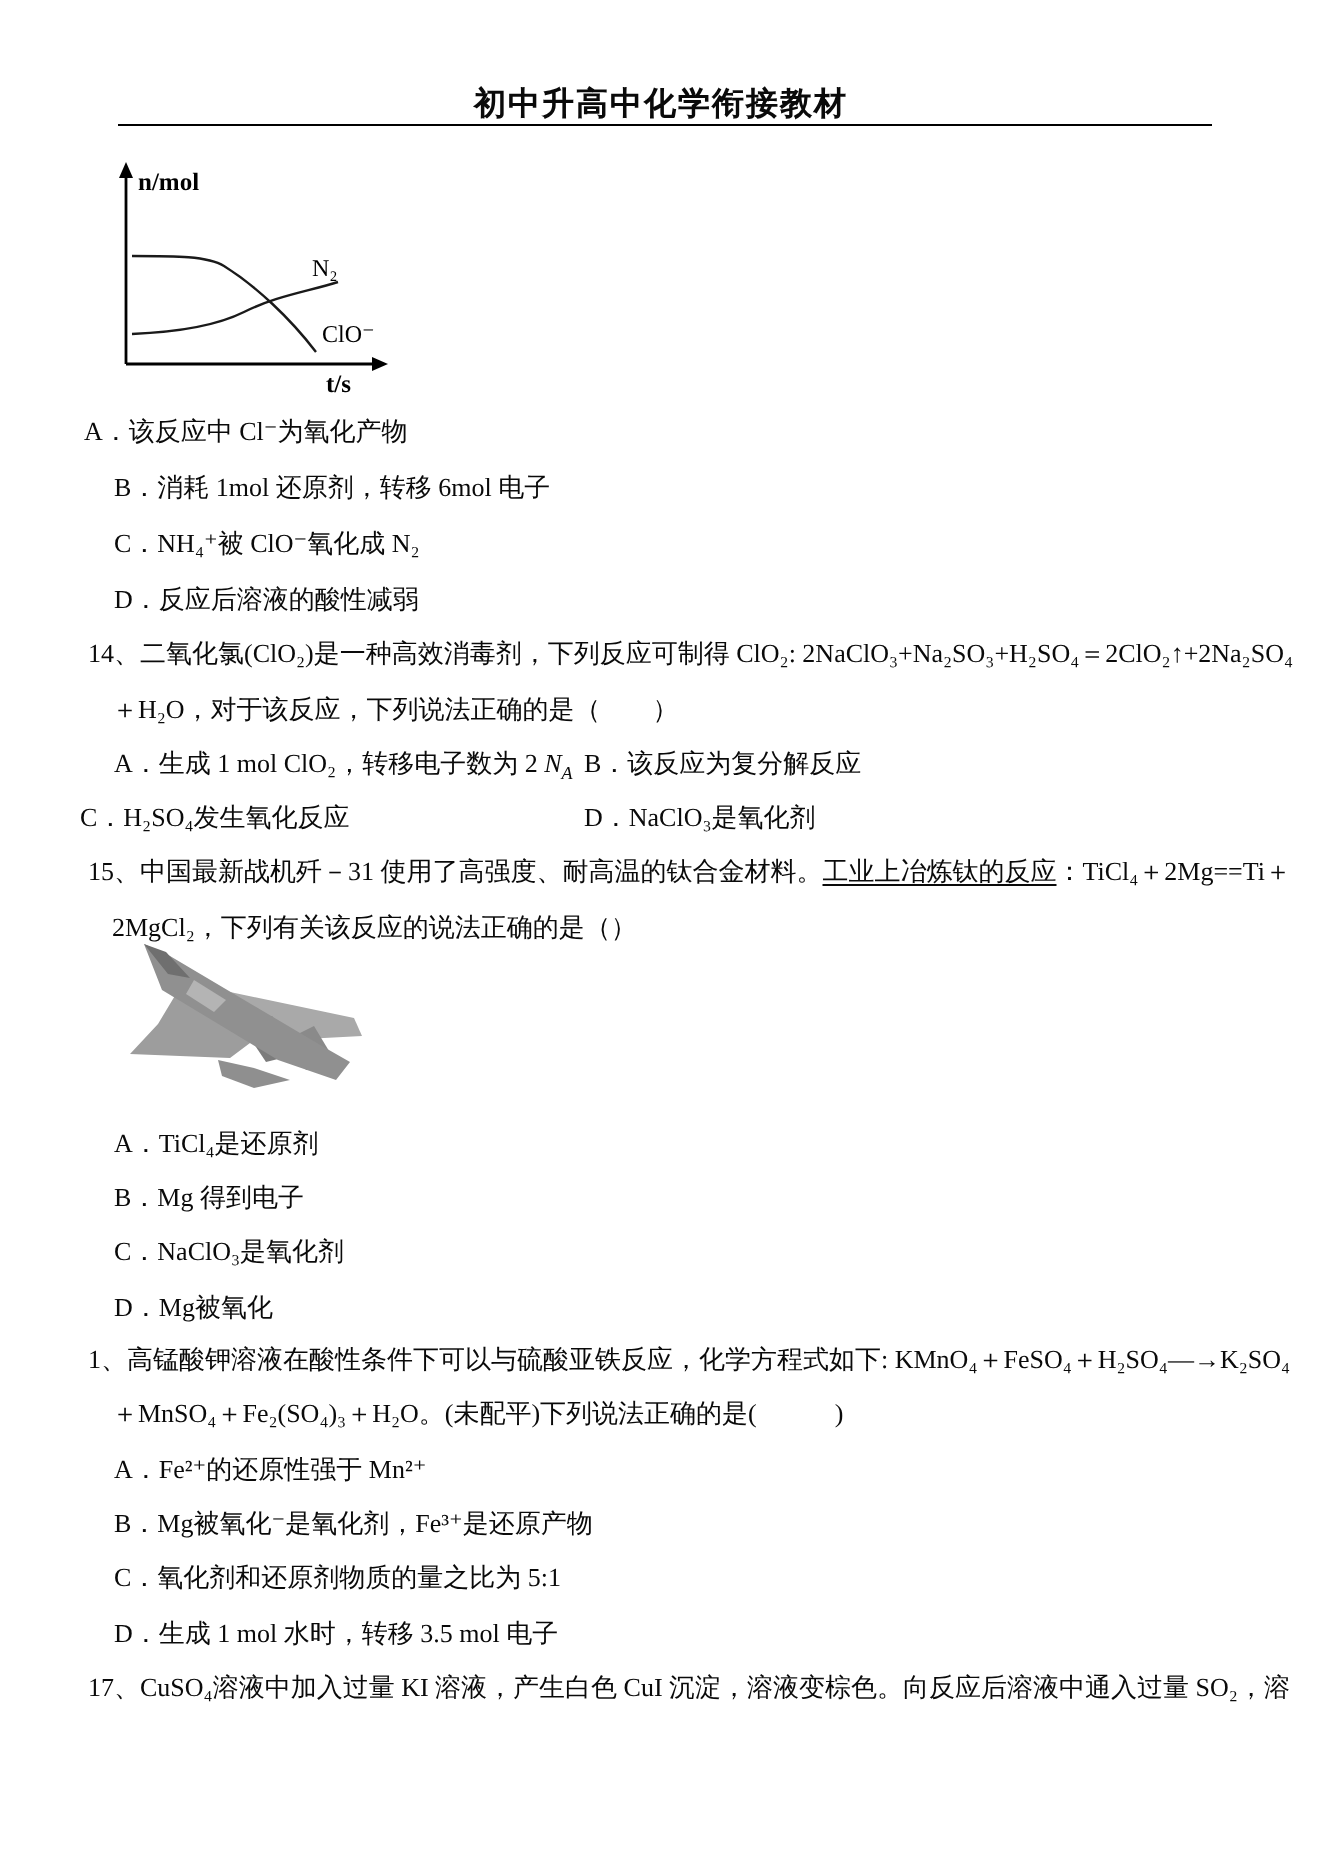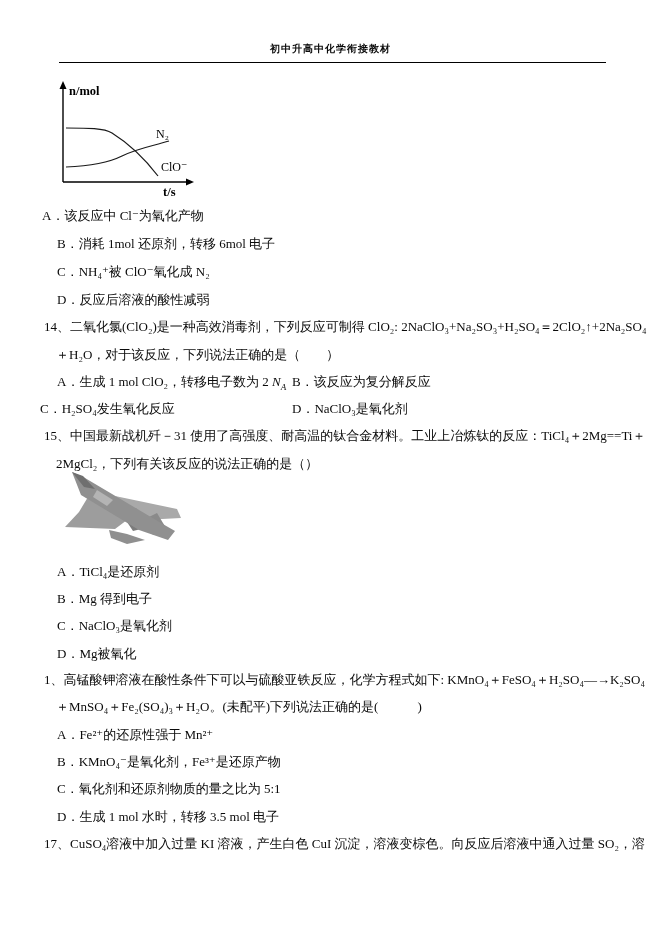--- a/index.html
+++ b/index.html
@@ -2,28 +2,28 @@
 <html><head>
 <meta charset="utf-8">
 <style>
   html,body{margin:0;padding:0;}
   body{
     width:661px;height:935px;background:#ffffff;position:relative;overflow:hidden;
     font-family:"Liberation Serif","DejaVu Serif",serif;color:#0a0a0a;
   }
   .hdr{
     position:absolute;top:42px;left:0;width:661px;text-align:center;
-    font-size:10px;font-weight:bold;letter-spacing:1px;
+    font-size:16px;font-weight:bold;letter-spacing:1px;
   }
   .hdr-rule{
     position:absolute;top:62px;left:59px;width:547px;height:0;
     border-top:1.5px solid #000;
   }
   .line{position:absolute;white-space:nowrap;font-size:13px;line-height:17px;}
-  .uline{text-underline-offset:2px;text-align:center;}
+  .uline{text-decoration:underline;text-underline-offset:2px;text-align:center;}
   sub{font-size:9px;line-height:0;}
   .ital{font-style:italic;}
   svg text{font-family:"Liberation Serif","DejaVu Serif",serif;}
   .chart{position:absolute;left:50px;top:78px;}
   .jet{position:absolute;left:57px;top:468px;}
 </style>
 </head>
 <body>
 
 <div class="hdr">初中升高中化学衔接教材</div>
@@ -73,17 +73,17 @@
 </svg>
 
 <div class="line" style="left:57px;top:563px">A．TiCl₄是还原剂</div>
 <div class="line" style="left:57px;top:590px">B．Mg 得到电子</div>
 <div class="line" style="left:57px;top:617px">C．NaClO₃是氧化剂</div>
 <div class="line" style="left:57px;top:645px">D．Mg被氧化</div>
 
 <div class="line" style="left:44px;top:671px">1、高锰酸钾溶液在酸性条件下可以与硫酸亚铁反应，化学方程式如下: KMnO₄＋FeSO₄＋H₂SO₄—→K₂SO₄</div>
 <div class="line" style="left:56px;top:698px">＋MnSO₄＋Fe₂(SO₄)₃＋H₂O。(未配平)下列说法正确的是(　　　)</div>
 <div class="line" style="left:57px;top:726px">A．Fe²⁺的还原性强于 Mn²⁺</div>
-<div class="line" style="left:57px;top:753px">B．KMnO₄⁻是氧化剂，Fe³⁺是还原产物</div>
+<div class="line" style="left:57px;top:753px">B．Mg被氧化⁻是氧化剂，Fe³⁺是还原产物</div>
 <div class="line" style="left:57px;top:780px">C．氧化剂和还原剂物质的量之比为 5:1</div>
 <div class="line" style="left:57px;top:808px">D．生成 1  mol 水时，转移 3.5  mol 电子</div>
 
 <div class="line" style="left:44px;top:835px">17、CuSO₄溶液中加入过量 KI 溶液，产生白色 CuI 沉淀，溶液变棕色。向反应后溶液中通入过量 SO₂，溶</div>
 
 </body></html>

